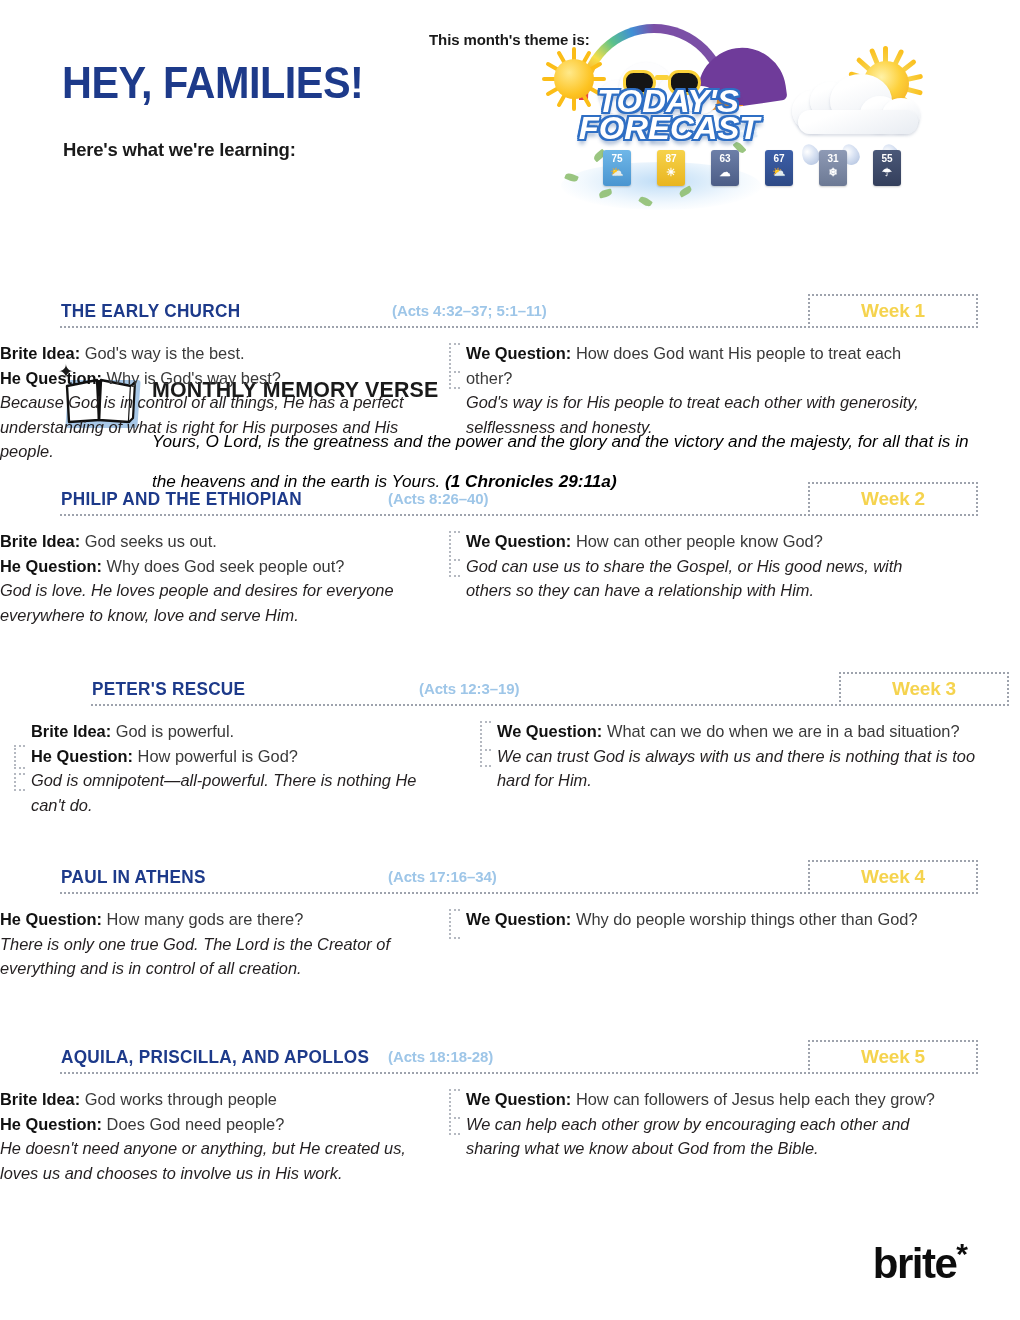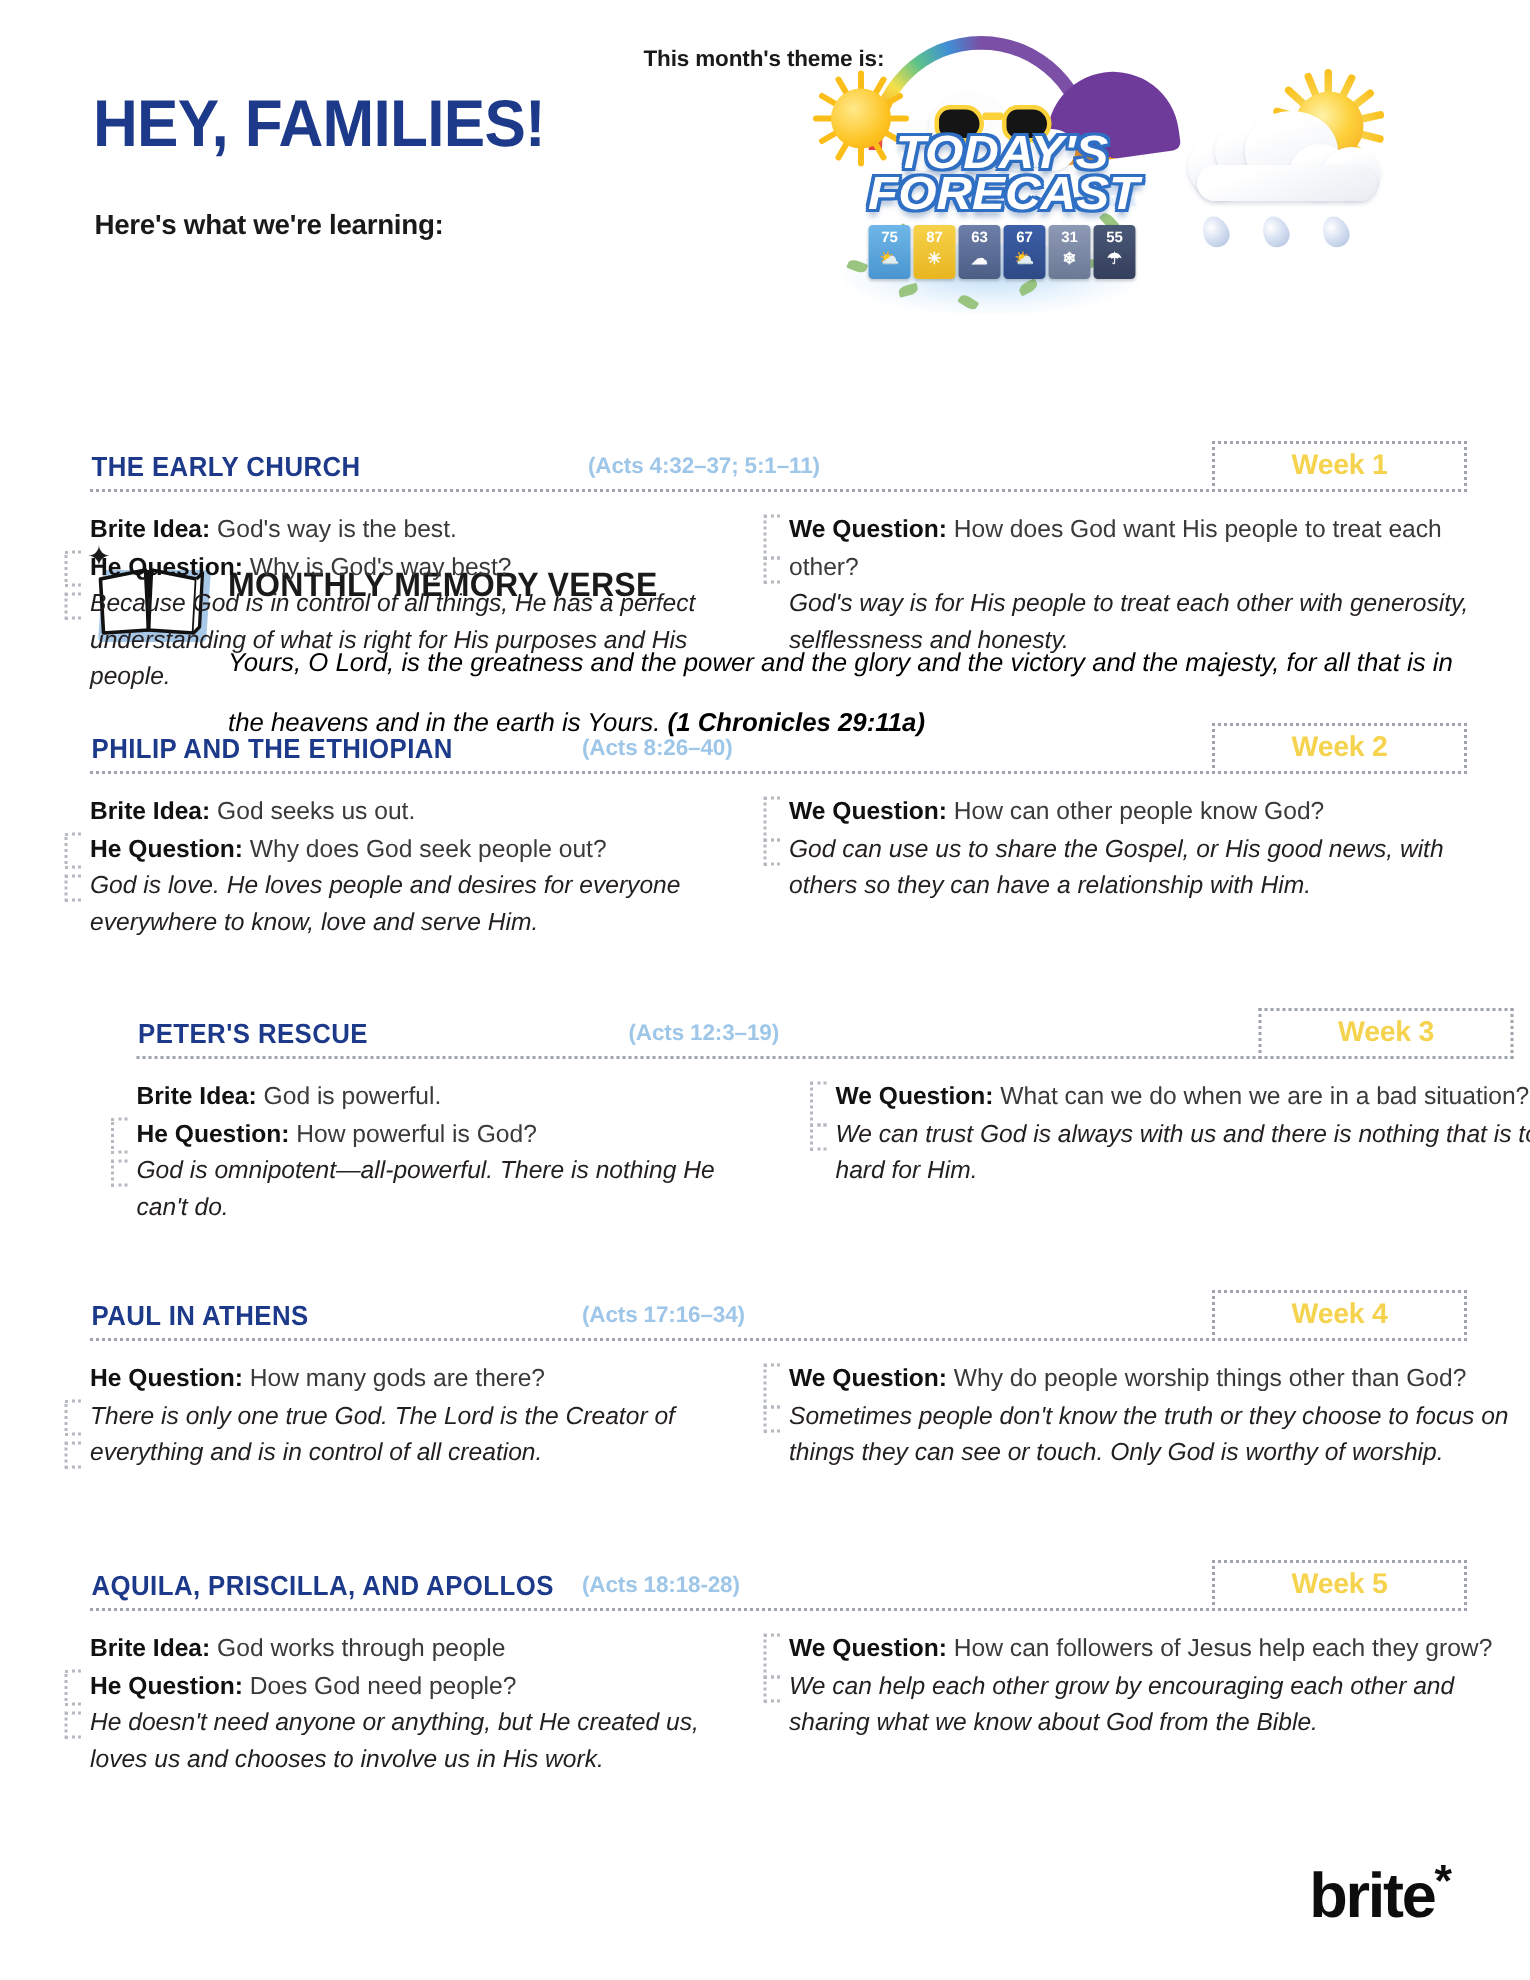--- a/index.html
+++ b/index.html
@@ -188,20 +188,21 @@
   .tile {
     width: 28px; height: 36px;
     border-radius: 3px;
     color: #ffffff;
     font-size: 10px;
     font-weight: bold;
     text-align: center;
     padding-top: 3px;
     box-sizing: border-box;
     box-shadow: 0 1px 2px rgba(0,0,0,.2);
+    margin-left: 24px;
   }
   .tile:nth-child(1) { background: linear-gradient(#6fb7e8, #4a95d0); }
   .tile:nth-child(2) { background: linear-gradient(#f6d24a, #e9b520); }
   .tile:nth-child(3) { background: linear-gradient(#6d7fa8, #4c5d86); }
   .tile:nth-child(4) { background: linear-gradient(#3c5fa8, #2e4a86); }
   .tile:nth-child(5) { background: linear-gradient(#8e9ab5, #6c7994); }
   .tile:nth-child(6) { background: linear-gradient(#4a5878, #343f5c); }
   .tile-icon { font-size: 11px; display: block; margin-top: 2px; }
   .base-swoosh {
     position: absolute;
@@ -366,21 +367,20 @@
     justify-content: center;
     font-size: 19px;
     font-weight: bold;
     color: #f5d34e;
     letter-spacing: -0.2px;
   }
 
   .cols {
     position: relative;
     display: flex;
-    padding-left: 60px;
     padding-top: 9px;
   }
   .col { position: relative; }
   .col-left  { width: 420px; padding-right: 18px; }
   .col-right { width: 480px; padding-left: 28px; }
 
   .row-idea, .row-q {
     font-size: 16.4px;
     line-height: 24.5px;
     color: #3a3a3a;
@@ -600,21 +600,20 @@
         <div class="dotted-rule"></div>
         <div class="week-badge">Week 4</div>
       </div>
       <div class="cols">
         <div class="col col-left">
           <div class="row-q"><span class="bracket b-q" style="height:20px;top:26px"></span><b>He Question:</b> <span>How many gods are there?</span></div>
           <div class="row-ans"><span class="bracket b-a" style="height:14px;top:54px"></span><span>There is only one true God. The Lord is the Creator of everything and is in control of all creation.</span></div>
         </div>
         <div class="col col-right">
           <div class="row-q"><span class="bracket b-q" style="height:26px;top:2px"></span><b>We Question:</b> <span>Why do people worship things other than God?</span></div>
-          <div class="row-ans"><span class="bracket b-a" style="height:14px;top:30px"></span><span>Sometimes people don't know the truth or they choose to focus on things they can see or touch. Only God is worthy of worship.</span></div>
         </div>
       </div>
     </div>
     <div class="lesson" style="top: 1046px;">
       <div class="lesson-head">
         <div class="lesson-title">AQUILA, PRISCILLA, AND APOLLOS</div>
         <div class="lesson-ref" style="left:388px">(Acts 18:18-28)</div>
         <div class="dotted-rule"></div>
         <div class="week-badge">Week 5</div>
       </div>

